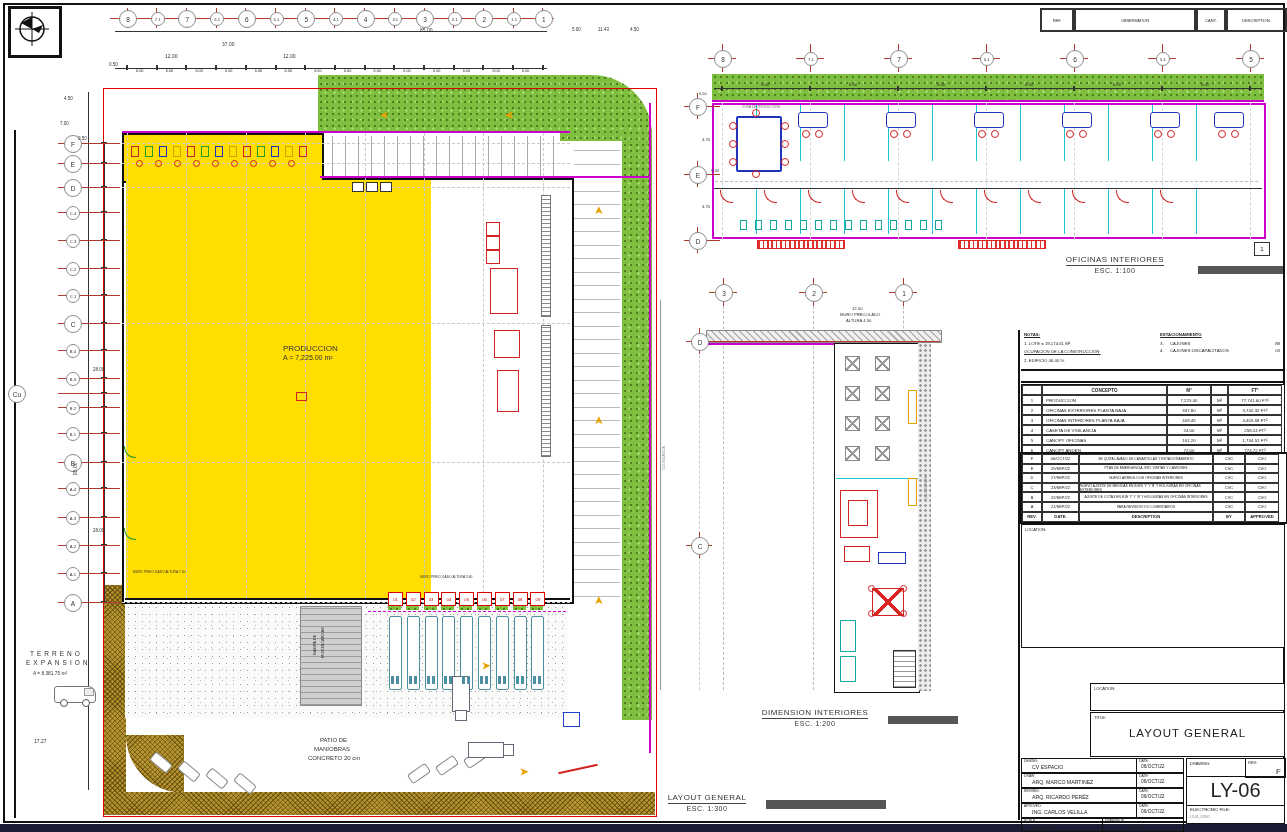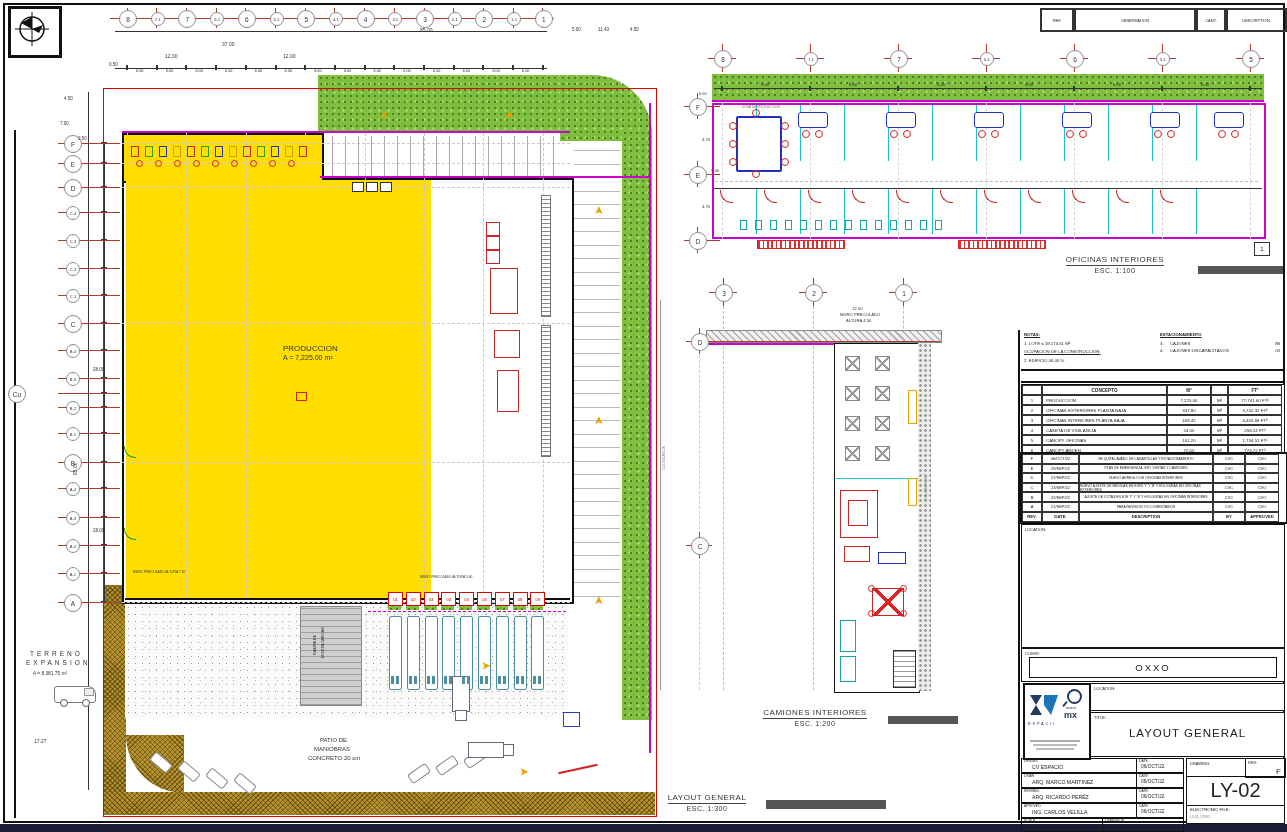--- a/index.html
+++ b/index.html
@@ -60,21 +60,21 @@
   <div class="abs ptitle" style="left:1035px;top:255px;width:160px;text-align:center;">
     <span class="t">OFICINAS INTERIORES</span>
     <span class="s">ESC. 1:100</span>
   </div>
   <div class="abs" style="left:1198px;top:266px;width:85px;height:8px;background:#555;"></div>
   <div class="abs grid-cell" style="left:1254px;top:242px;width:14px;height:12px;font-size:6px;border-width:1.2px;">
       <span>1</span>
     </div>
 
   <div class="abs ptitle" style="left:745px;top:708px;width:140px;text-align:center;">
-    <span class="t">CAMIONES INTERIORES</span>
+    <span class="t">DIMENSION INTERIORES</span>
     <span class="s">ESC. 1:200</span>
   </div>
   <div class="abs" style="left:888px;top:716px;width:70px;height:8px;background:#555;"></div>
 
   <div class="abs ptitle" style="left:652px;top:793px;width:110px;text-align:center;z-index:9;">
     <span class="t">LAYOUT GENERAL</span>
     <span class="s">ESC. 1:300</span>
   </div>
   <div class="abs" style="left:766px;top:800px;width:120px;height:9px;background:#555;z-index:9;"></div>
 
@@ -200,43 +200,21 @@
         <div class="grid-cell" style="font-size: 4.2px; font-weight: bold;">DESCRIPTION</div>
         <div class="grid-cell" style="font-size: 4.2px; font-weight: bold;">BY</div>
         <div class="grid-cell" style="font-size: 4.2px; font-weight: bold;">APPROVED</div>
       </div>
     </div>
 
   <div class="abs box" style="left:1021px;top:524px;width:262px;height:122px;">
     <div class="tinylabel" style="margin:2px 0 0 3px;">LOCATION:</div>
   </div>
 
-  <div class="abs box" style="left:1021px;top:648px;width:262px;height:32px;">
-    <div class="tinylabel" style="margin:2px 0 0 3px;">CLIENT:</div>
-    <div class="abs box" style="left:7px;top:8px;width:246px;height:19px;display:flex;align-items:center;justify-content:center;font-size:9.5px;letter-spacing:2px;">
-      <span>OXXO</span>
-    </div>
-  </div>
-
-  <div class="abs" style="left:1023px;top:683px;width:64px;height:73px;border:2px solid #111;background:#fff;">
-    <svg width="34" height="28" viewBox="0 0 34 28" style="position:absolute;left:3px;top:6px;">
-      <path d="M2 4 L14 4 L8 14 L14 24 L2 24 L8 14 Z" fill="#243a5e"></path>
-      <path d="M16 4 L30 4 L23 24 L16 14 Z" fill="#1b75bb"></path>
-    </svg>
-    <div style="position:absolute;left:3px;top:36px;font-size:4px;letter-spacing:1.8px;color:#243a5e;">ESPACII</div>
-    <div style="position:absolute;left:38px;top:4px;width:24px;height:40px;">
-      <div style="position:absolute;left:4px;top:0;width:11px;height:11px;border:2.2px solid #243a5e;border-radius:50%;"></div>
-      <div style="position:absolute;left:1px;top:12px;width:2px;height:6px;background:#243a5e;transform:rotate(40deg);"></div>
-      <div style="position:absolute;left:3px;top:17px;font-size:3.8px;color:#243a5e;">invest</div>
-      <div style="position:absolute;left:1px;top:21px;font-size:9px;font-weight:bold;color:#243a5e;">mx</div>
-    </div>
-    <div style="position:absolute;left:5px;top:55px;width:50px;height:2px;background:#aaa;"></div>
-    <div style="position:absolute;left:8px;top:59px;width:44px;height:2px;background:#bbb;"></div>
-    <div style="position:absolute;left:11px;top:63px;width:38px;height:2px;background:#bbb;"></div>
-  </div>
+
 
   <div class="abs box" style="left:1090px;top:683px;width:193px;height:26px;">
     <div class="tinylabel" style="margin:2px 0 0 3px;">LOCATION:</div>
   </div>
   <div class="abs box" style="left:1090px;top:712px;width:193px;height:43px;">
     <div class="tinylabel" style="margin:2px 0 0 3px;">TITLE:</div>
     <div style="text-align:center;font-size:11.5px;letter-spacing:1px;margin-top:7px;">LAYOUT GENERAL</div>
   </div>
 
   <div class="abs" id="sigRows" style="left:1021px;top:758px;width:163px;height:64px;">
@@ -294,21 +272,21 @@
 
   <div class="abs box" style="left:1186px;top:758px;width:97px;height:64px;">
     <div class="abs" style="left:0;top:0;width:97px;height:17px;border-bottom:1px solid #111;">
       <span class="tinylabel" style="position:absolute;left:3px;top:2px;">DRAWING:</span>
       <div class="abs" style="left:58px;top:-1px;width:39px;height:18px;border:1.5px solid #111;">
         <span class="tinylabel" style="position:absolute;left:2px;top:1px;">REV:</span>
         <span style="position:absolute;right:4px;bottom:1px;font-size:8px;">F</span>
       </div>
     </div>
     <div class="abs" style="left:0;top:17px;width:97px;height:29px;border-bottom:1px solid #111;display:flex;align-items:center;justify-content:center;font-size:20px;">
-      <span>LY-02</span>
+      <span>LY-06</span>
     </div>
     <div class="abs" style="left:0;top:46px;width:97px;height:18px;">
       <span class="tinylabel" style="position:absolute;left:3px;top:2px;font-size:4.4px;">ELECTRONIC FILE:</span>
       <span style="position:absolute;left:3px;top:10px;font-size:3.4px;color:#777;">LY-01_OXXO</span>
     </div>
   </div>
 
 <div class="abs green" style="left: 318px; top: 75px; width: 242px; height: 56px; z-index: 1;"></div>
     <div class="abs green" style="left: 560px; top: 75px; width: 92px; height: 66px; border-top-right-radius: 60px; z-index: 1;"></div>
     <div class="abs green" style="left: 622px; top: 130px; width: 30px; height: 590px; z-index: 1;"></div>

